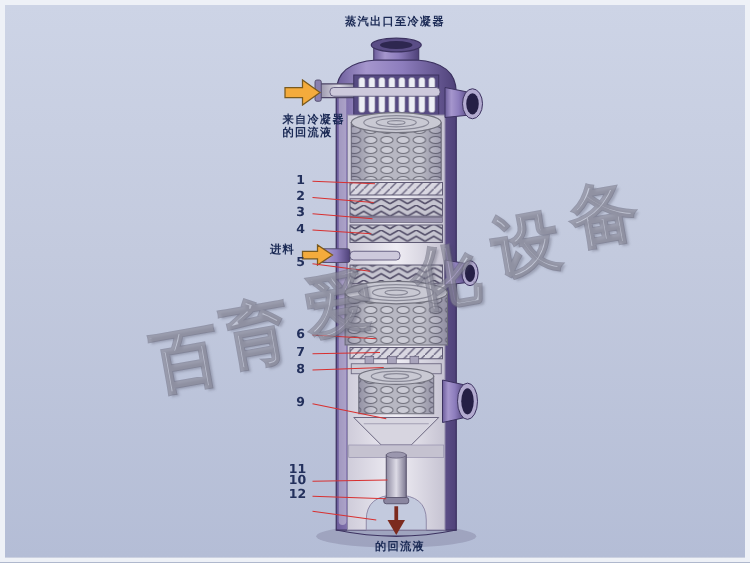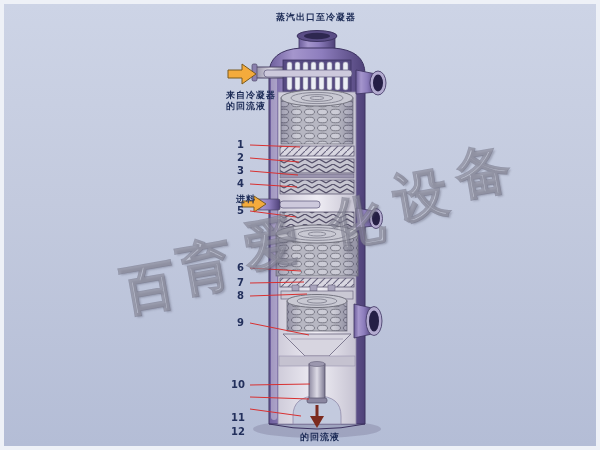--- a/index.html
+++ b/index.html
@@ -10,21 +10,21 @@
     font-family:"Liberation Sans",sans-serif;
   }
   .stage svg{position:absolute;left:0;top:0;}
   .label{
     position:absolute;color:#1b2a55;font-weight:bold;font-size:9px;
     line-height:11px;letter-spacing:1px;
     font-family:"Liberation Sans",sans-serif;
   }
   .top-label{left:222px;top:8px;width:180px;text-align:center;}
   .reflux-label{left:222px;top:86px;width:60px;}
-  .feed-label{left:212px;top:190px;margin-left:20px;}
+  .feed-label{left:212px;top:190px;}
   .bottom-label{left:276px;top:428px;width:80px;text-align:center;}
   .callout{
     position:absolute;color:#23305c;font-weight:bold;font-size:10px;
     font-family:"DejaVu Sans",sans-serif;
   }
   .wm{
     position:absolute;font-size:54px;font-weight:bold;
     color:rgba(252,252,255,0.30);
     -webkit-text-stroke:1.5px rgba(110,110,128,0.55);
     text-shadow:2px 2px 2px rgba(70,70,90,0.30);
@@ -220,22 +220,22 @@
 <span class="callout" style="left:233px;top:135px;">1</span>
 <span class="callout" style="left:233px;top:148px;">2</span>
 <span class="callout" style="left:233px;top:161px;">3</span>
 <span class="callout" style="left:233px;top:174px;">4</span>
 <span class="callout" style="left:233px;top:201px;">5</span>
 <span class="callout" style="left:233px;top:258px;">6</span>
 <span class="callout" style="left:233px;top:273px;">7</span>
 <span class="callout" style="left:233px;top:286px;">8</span>
 <span class="callout" style="left:233px;top:313px;">9</span>
 <span class="callout" style="left:227px;top:375px;text-align:right;">10</span>
-<span class="callout" style="left:227px;top:408px;">11</span>
-<span class="callout" style="left:227px;top:422px;">12</span>
+<span class="callout" style="left:227px;top:366px;">11</span>
+<span class="callout" style="left:227px;top:386px;">12</span>
 
 <span class="wm" style="left:118px;top:248px;">百</span>
 <span class="wm" style="left:174px;top:228px;">育</span>
 <span class="wm" style="left:240px;top:204px;">爱</span>
 <span class="wm" style="left:326px;top:182px;">化</span>
 <span class="wm" style="left:390px;top:156px;">设</span>
 <span class="wm" style="left:452px;top:132px;">备</span>
 
 </div>
 

